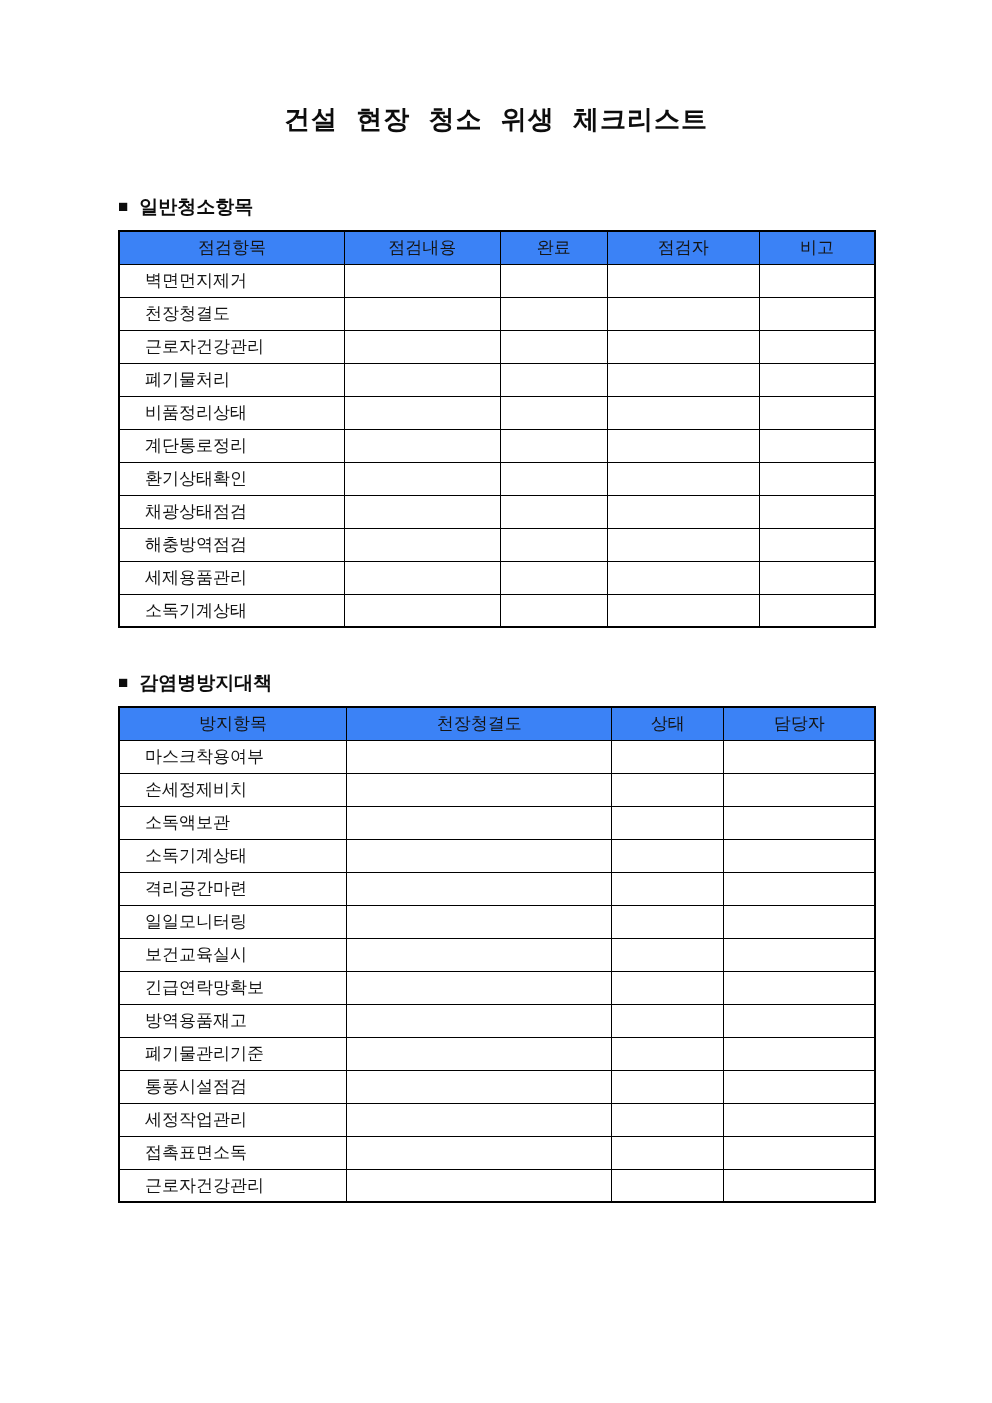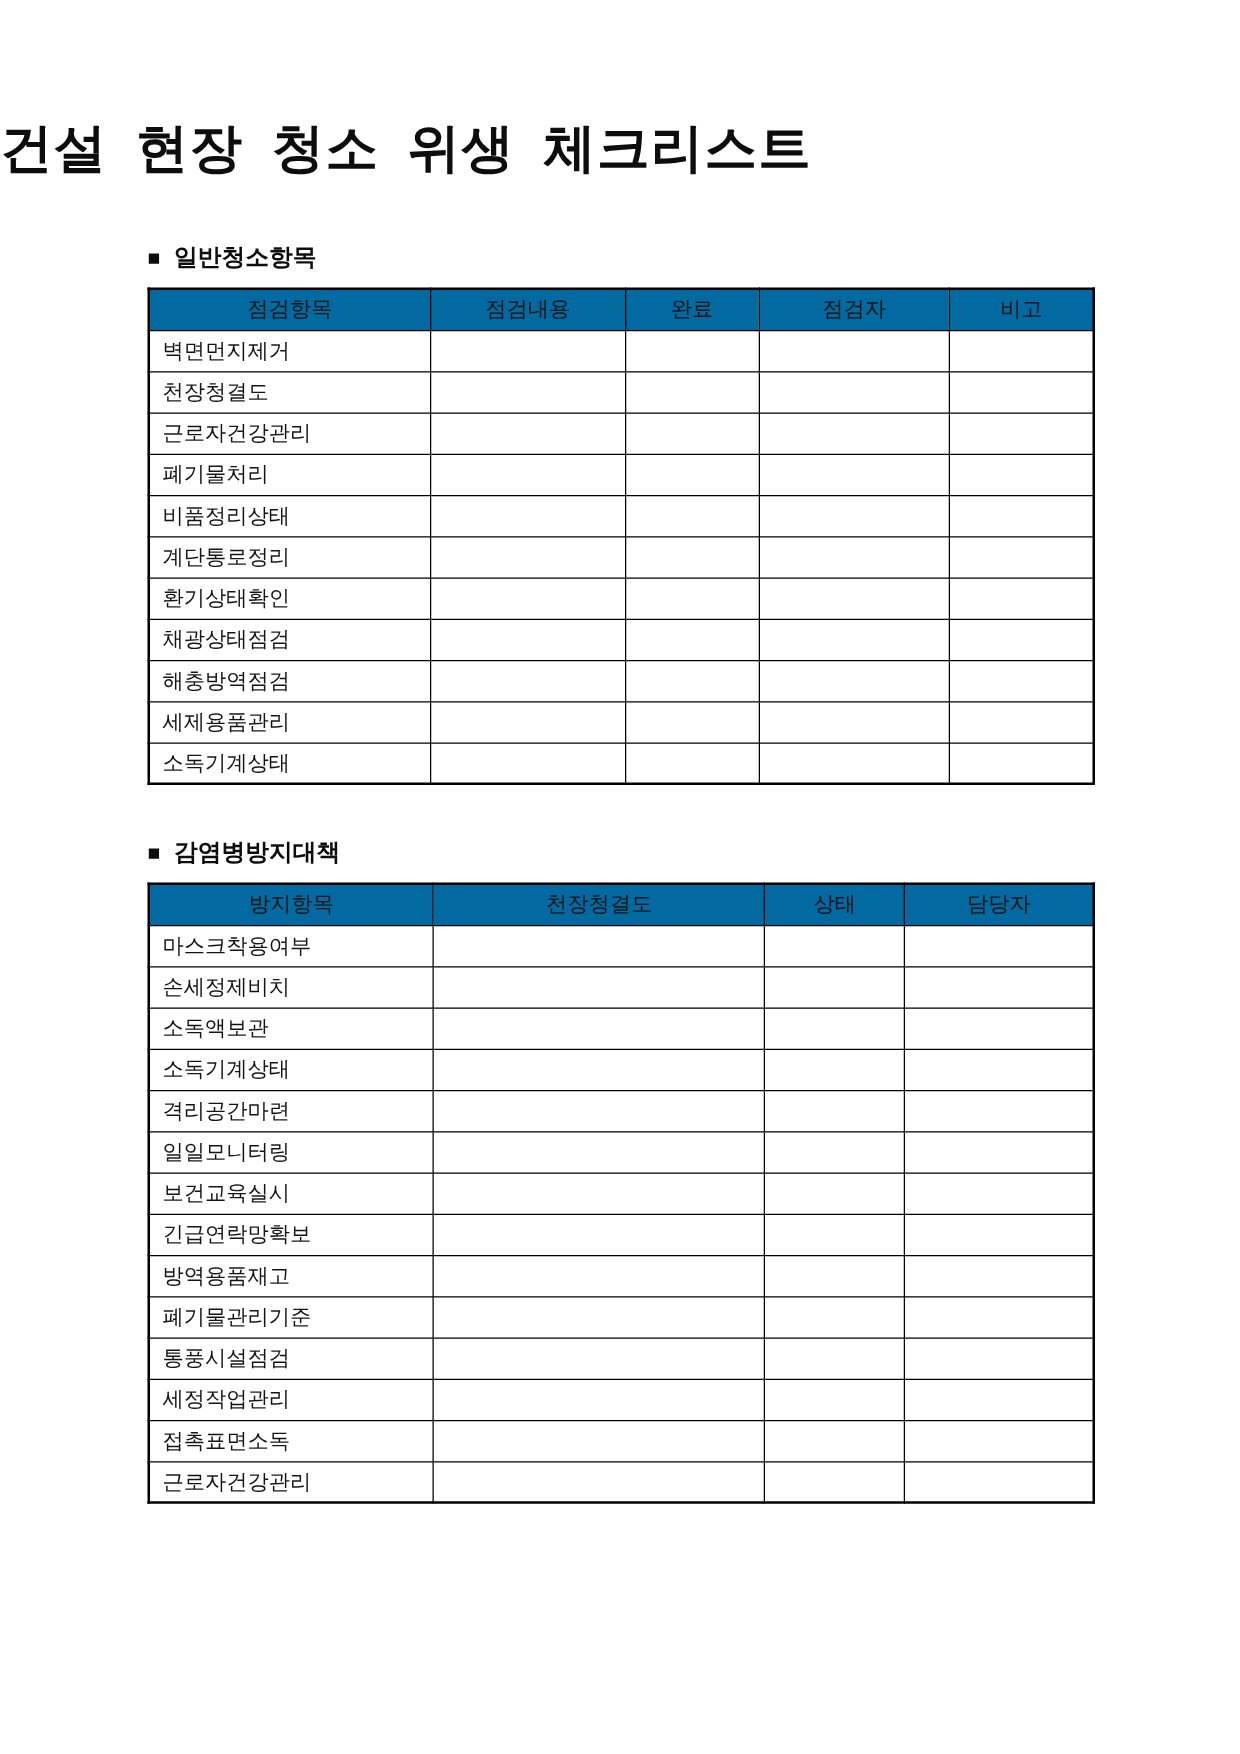--- a/index.html
+++ b/index.html
@@ -17,21 +17,22 @@
   .page {
     position: relative;
     width: 992px;
     height: 1403px;
     overflow: hidden;
     background: #ffffff;
   }
   .doc-title {
     margin: 0;
     padding-top: 98px;
-    font-size: 42px;
+    text-align: center;
+    font-size: 26px;
     font-weight: 700;
     letter-spacing: 1px;
     word-spacing: 10px;
     color: #0d0d0d;
     line-height: 42px;
   }
   .content {
     width: 758px;
     margin: 0 auto 0 118px;
   }
@@ -61,31 +62,31 @@
   table.checklist td {
     border: 1px solid #000000;
     height: 33px;
     font-size: 17px;
     font-weight: 400;
     padding: 2px 8px;
     overflow: hidden;
     white-space: nowrap;
   }
   table.checklist thead th {
-    background: #0369a1;
+    background: #3b82f6;
     text-align: center;
     color: #141414;
   }
   table.checklist tbody td {
     background: #ffffff;
     text-align: left;
     color: #141414;
   }
   table.checklist tbody td.item-cell {
-    padding-left: 10px;
+    padding-left: 25px;
   }
 </style>
 </head>
 <body>
 
 <div class="page">
 
   <h1 class="doc-title">건설 현장 청소 위생 체크리스트</h1>
 
   <div class="content">

